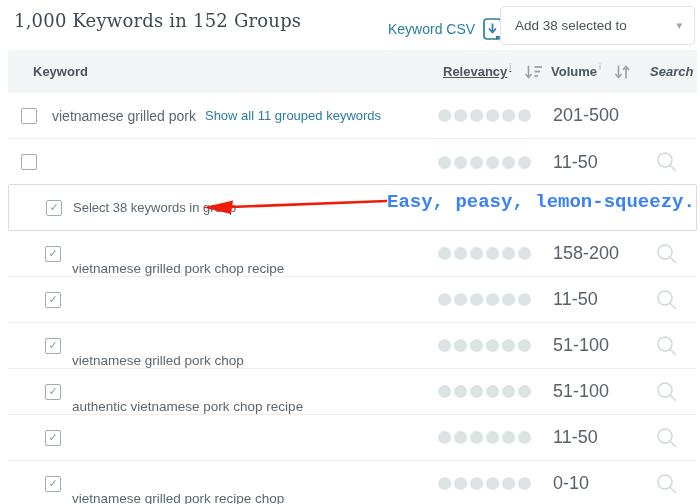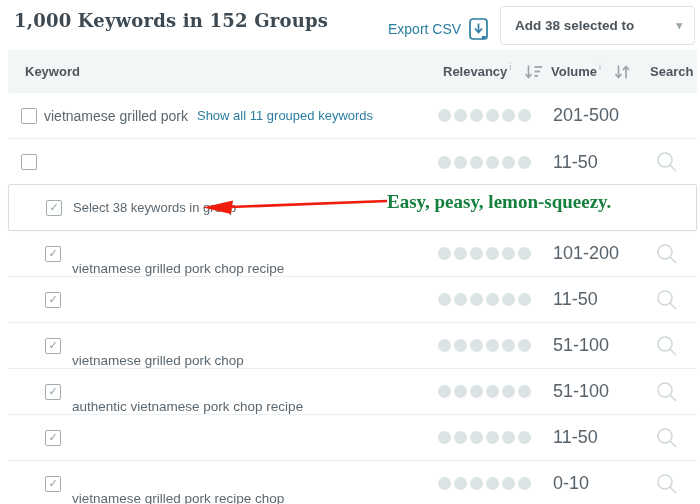--- a/index.html
+++ b/index.html
@@ -9,63 +9,63 @@
     background:#ffffff;
     font-family:"Liberation Sans", sans-serif;
     overflow:hidden;
     color:#5b6770;
   }
 
   
   .page-title {
     position:absolute; left:14px; top:10px;
     font-family:"DejaVu Serif", serif;
-    font-size:18px; font-weight:700; color:#3d4a53;
+    font-size:18px; font-weight:400; color:#3d4a53;
     letter-spacing:0.2px;
   }
   .export-link {
     position:absolute; left:388px; top:17px;
     display:flex; align-items:center; gap:7px;
     color:#2b7ea1; font-size:14px; cursor:pointer; text-decoration:none;
   }
   .dropdown {
     position:absolute; left:500px; top:6px; width:195px; height:39px;
     border:1px solid #dfe4e6; border-radius:4px; background:#fff;
     display:flex; align-items:center; justify-content:space-between;
-    padding:0 12px 0 14px; cursor:pointer;font-weight:bold;
+    padding:0 12px 0 14px; cursor:pointer;
   }
   .dropdown .dd-label { font-size:13.5px; color:#4a545c; }
   .dropdown .dd-caret { color:#9aa4ab; font-size:11px; }
 
   
   .table { position:absolute; left:8px; top:50px; width:689px; }
   .thead {
     height:43px; background:#f3f6f6; border-radius:2px;
     position:relative; font-size:13px; font-weight:700; color:#4c565e;
   }
   .th { position:absolute; top:0; height:43px; display:flex; align-items:center; }
-  .th-keyword   { left:17px; }
-  .th-relevancy { left:435px; }
+  .th-keyword   { left:25px; }
+  .th-relevancy { left:435px;text-decoration:underline; }
   .th-volume    { left:537px;margin-left:6px; }
-  .th-search    { left:642px; }
+  .th-search    { left:642px;font-style:italic; }
   .sup-i {
     font-size:9px; color:#a6b0b6; font-weight:400;
     position:relative; top:-5px; margin-left:2px;
   }
   .sort-ic { margin-left:13px; display:inline-flex; cursor:pointer; }
 
   .row {
     position:relative; height:46px;
     border-bottom:1px solid #eceff1;
   }
   .row.no-border { border-bottom:none; }
   .cell { position:absolute; top:0; height:100%; display:flex; align-items:center; }
   .c-check   { left:13px; }
   .indent .c-check { left:37px; }
-  .c-kw      { left:36px; font-size:14px; color:#5b6770; gap:9px; white-space:nowrap; }
+  .c-kw      { left:44px; font-size:14px; color:#5b6770; gap:9px; white-space:nowrap; }
   .indent .c-kw { left:64px; font-size:13.5px;align-items:flex-end; }
   .c-dots    { left:430px; gap:3px; }
   .c-vol     { left:545px; font-size:18px; color:#57626b; }
   .c-search  { left:647px; cursor:pointer; }
   .grouplink { color:#2b7ea1; font-size:13px; text-decoration:none; cursor:pointer; white-space:nowrap;text-align:center; }
 
   .cb {
     width:16px; height:16px; background:#fff;
     border:1px solid #a2adb3; border-radius:2px;
     display:inline-flex; align-items:center; justify-content:center;
@@ -81,31 +81,31 @@
     position:relative; height:47px; margin-top:-1px;
     background:#fff; border:1px solid #d7dde0; border-radius:2px;
     box-shadow:0 1px 2px rgba(0,0,0,0.03);
   }
   .select-box .c-kw { left:64px; font-size:13px; color:#5b6770; }
 
   
   .anno-arrow { position:absolute; left:200px; top:194px; }
   .anno-text {
     position:absolute; left:387px; top:191px;
-    font-family:Liberation Serif, serif; font-weight:700;
-    font-size:19px; color:#15803d; white-space:nowrap;
+    font-family:Liberation Mono, monospace; font-weight:700;
+    font-size:19px; color:#3b82f6; white-space:nowrap;
   }
 </style>
 </head>
 <body>
 
 <h1 class="page-title">1,000 Keywords in 152 Groups</h1>
 
 <a class="export-link">
-  <span>Export CSV</span>
+  <span>Keyword CSV</span>
   <span style="display:inline-flex">
     <svg width="21" height="24" viewBox="0 0 21 24">
       <rect x="2" y="2" width="17" height="20" rx="3" fill="none" stroke="#2b7ea1" stroke-width="1.7"></rect>
       <path d="M14 19 L19 19 L14 23 Z" fill="#2b7ea1"></path>
       <line x1="10.5" y1="6.5" x2="10.5" y2="14.5" stroke="#2b7ea1" stroke-width="1.7"></line>
       <polyline points="7,11.5 10.5,15.5 14,11.5" fill="none" stroke="#2b7ea1" stroke-width="1.7" stroke-linejoin="round"></polyline>
     </svg>
   </span>
 </a>
 
@@ -209,21 +209,21 @@
         <span>vietnamese grilled pork chop recipe</span>
       </span>
     <span class="cell c-dots">
       <span class="dot"></span>
         <span class="dot"></span>
         <span class="dot"></span>
         <span class="dot"></span>
         <span class="dot"></span>
         <span class="dot"></span>
     </span>
-    <span class="cell c-vol">101-200</span>
+    <span class="cell c-vol">158-200</span>
     <span class="cell c-search">
       <svg width="24" height="24" viewBox="0 0 24 24">
           <circle cx="10" cy="10" r="7" fill="none" stroke="#cfd8da" stroke-width="1.5"></circle>
           <line x1="15" y1="15" x2="21" y2="21" stroke="#cfd8da" stroke-width="1.5"></line>
         </svg>
     </span>
   </div>
 
   <div class="row indent">
     <span class="cell c-check">

